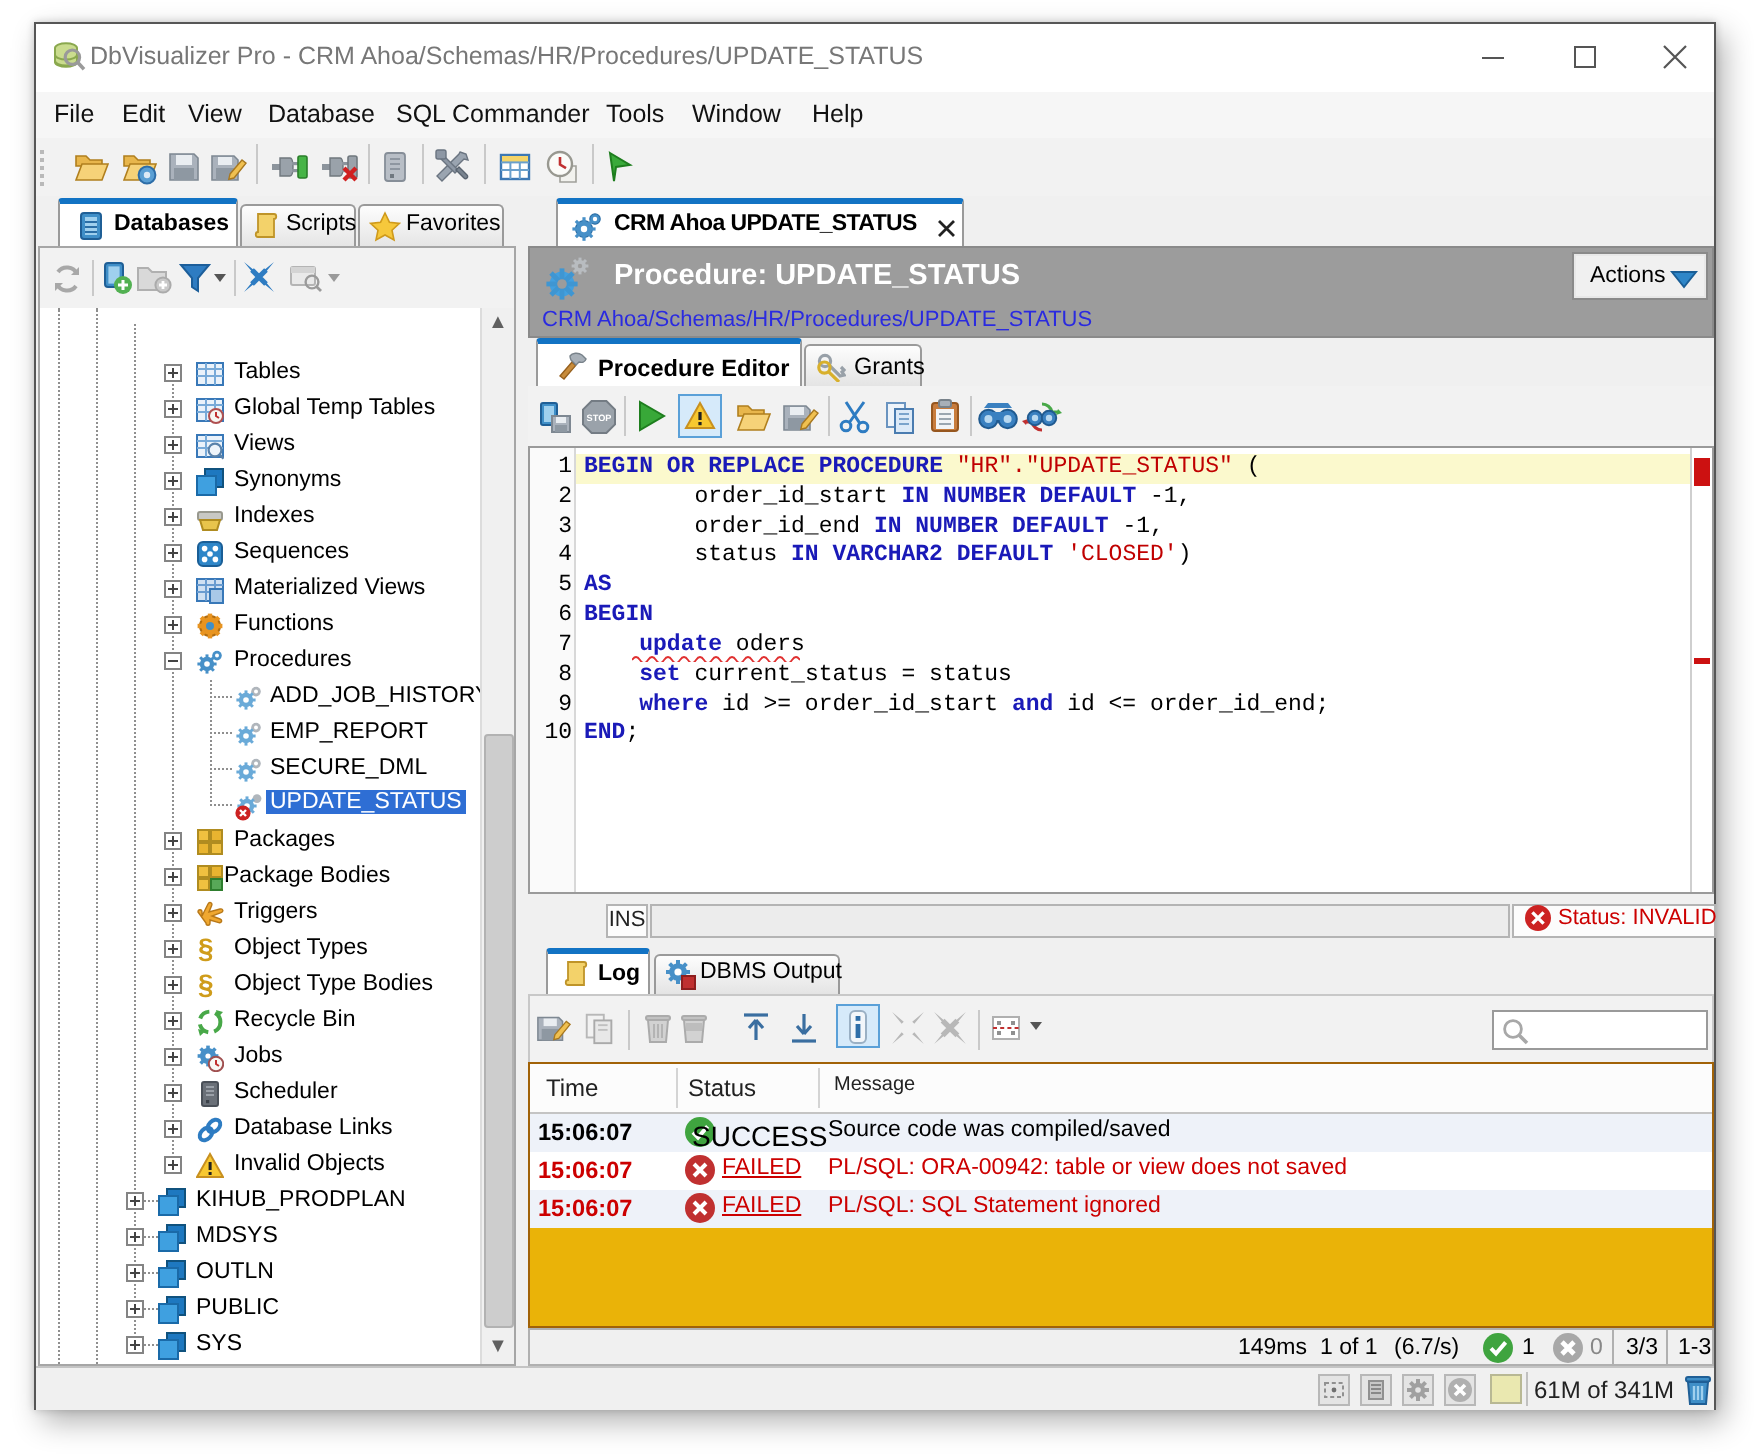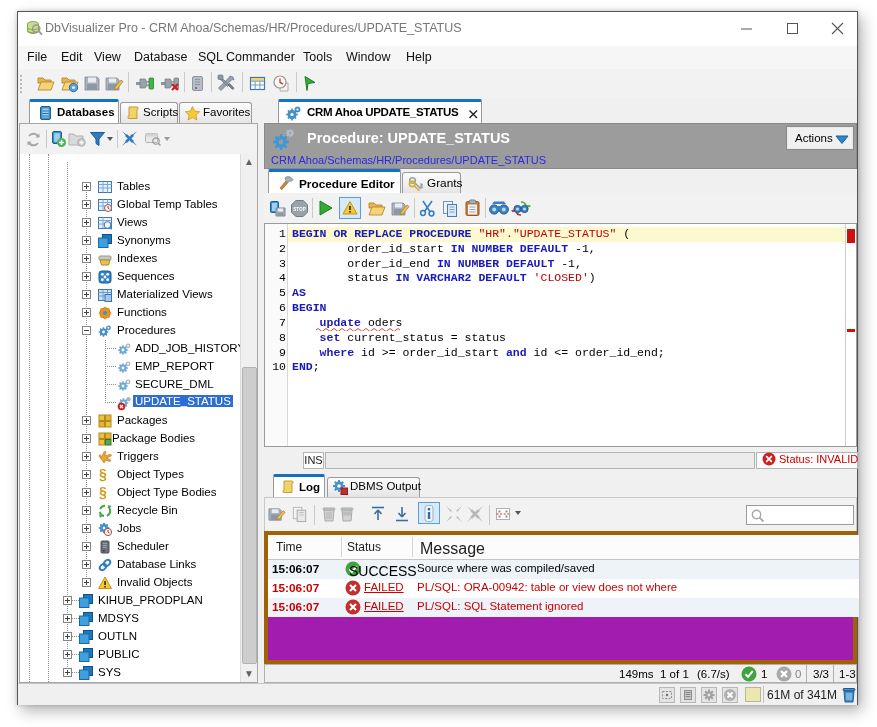--- a/index.html
+++ b/index.html
@@ -35,21 +35,21 @@
 .breadcrumb{position:absolute;left:6px;top:30px;color:#2a2ae0;font-size:11px;white-space:nowrap;}
 .actionsbtn{position:absolute;right:3px;top:3px;width:66px;height:22px;background:#f0f0f0;border:1px solid #e8e8e8;outline:1px solid #8a8a8a;font-size:11.5px;text-align:left;line-height:21px;padding-left:7px;box-sizing:border-box;}
 .proctabs{position:absolute;left:0;top:46px;width:593px;height:24px;background:#f0f0f0;border-bottom:1px solid #9a9a9a;}
 .ptab{position:absolute;box-sizing:border-box;font-size:11.8px;white-space:nowrap;}
 .edtoolbar{position:absolute;left:0;top:70px;width:593px;height:30px;background:#f2f2f2;}
 .editor{position:absolute;left:0;top:100px;width:593px;height:224px;background:#fff;border:1px solid #9a9a9a;box-sizing:border-box;}
 .edstatus{position:absolute;left:0;top:324px;width:593px;height:25px;background:#f0f0f0;}
 .sbox{position:absolute;top:5px;height:15px;background:#fcfcfc;border:1px solid #b4b4b4;font-size:11px;line-height:15px;text-align:center;color:#222;}
 .logtabs{position:absolute;left:0;top:349px;width:593px;height:25px;background:#f0f0f0;}
 .logtoolbar{position:absolute;left:0;top:374px;width:593px;height:34px;background:#f2f2f2;border:1px solid #c8c8c8;border-bottom:none;box-sizing:border-box;}
-.logtable{position:absolute;left:0;top:408px;width:593px;height:133px;background:#a21caf;border:4px solid #a16207;box-sizing:border-box;}
+.logtable{position:absolute;left:0;top:408px;width:593px;height:133px;background:#eab308;border:1px solid #a16207;box-sizing:border-box;}
 .logstatus{position:absolute;left:0;top:541px;width:593px;height:19px;background:#f0f0f0;border:1px solid #b0b0b0;box-sizing:border-box;font-size:11.5px;}
 
 .appstatus{position:absolute;left:0;top:671px;width:839px;height:21px;background:#f0f0f0;border-top:1px solid #c4c4c4;}
 .code{font-family:"Liberation Mono",monospace;font-size:11.5px;line-height:14.83px;white-space:pre;}
 .kw{color:#1a1ab8;font-weight:bold;}
 .str{color:#c00000;}
 .dot{position:absolute;width:0;border-left:1px dotted #8f8f8f;}
 .hdot{position:absolute;height:0;border-top:1px dotted #8f8f8f;}
 .trow svg.ti{position:absolute;top:2px;}
 .trow .txt{position:absolute;top:2px;}
@@ -974,41 +974,41 @@
         <svg class="abs" style="left:3px;top:2px" width="16" height="16">
             <circle cx="6.5" cy="6.5" r="4.2" fill="none" stroke="#a8a8a8" stroke-width="1.4"></circle>
             <line x1="9.6" y1="9.6" x2="13.5" y2="13.5" stroke="#a8a8a8" stroke-width="1.8"></line>
           </svg>
       </div>
     </div>
     <div class="logtable">
       <div class="abs" style="left:0;top:0;width:591px;height:24px;background:#fcfcfc;border-bottom:1px solid #c4c4c4;">
         <span class="abs" style="left:8px;top:5px;font-size:12px;color:#222;">Time</span>
         <span class="abs" style="left:79px;top:5px;font-size:12px;color:#222;">Status</span>
-        <span class="abs" style="left:152px;top:5px;font-size:16px;color:#222;text-align:right;">Message</span>
+        <span class="abs" style="left:152px;top:5px;font-size:10px;color:#222;text-align:right;">Message</span>
         <div class="abs" style="left:73px;top:2px;width:1px;height:20px;background:#d4d4d4;"></div>
         <div class="abs" style="left:144px;top:2px;width:1px;height:20px;background:#d4d4d4;"></div>
       </div>
       <div class="abs" style="left:0;top:25px;width:591px;height:19px;background:#eef2f9;">
         <span class="abs" style="left:4px;top:1.5px;font-size:11.8px;font-weight:bold;">15:06:07</span>
         <svg class="abs" style="left:77px;top:0.5px" width="16" height="16">
             <circle cx="8" cy="8" r="7.5" fill="#3fa43f"></circle>
             <path d="M4.5,8.2 l2.5,2.6 L11.8,5.2" fill="none" stroke="#fff" stroke-width="2"></path>
           </svg>
         <span class="abs" style="left:81px;top:2.5px;font-size:14px;">SUCCESS</span>
-        <span class="abs" style="left:149px;top:2px;font-size:11.5px;">Source where was compiled/saved</span>
+        <span class="abs" style="left:149px;top:2px;font-size:11.5px;">Source code was compiled/saved</span>
       </div>
       <div class="abs" style="left:0;top:44px;width:591px;height:19px;background:#fff;">
         <span class="abs" style="left:4px;top:1.5px;font-size:11.8px;font-weight:bold;color:#cc0000;">15:06:07</span>
         <svg class="abs" style="left:77px;top:1px" width="16" height="16">
             <circle cx="8" cy="8" r="7.5" fill="#c03030"></circle>
             <path d="M5,5 l6,6 M11,5 l-6,6" stroke="#fff" stroke-width="2"></path>
           </svg>
         <span class="abs" style="left:96px;top:2px;font-size:11.5px;color:#cc0000;text-decoration:underline;">FAILED</span>
-        <span class="abs" style="left:149px;top:2px;font-size:11.5px;color:#cc0000;">PL/SQL: ORA-00942: table or view does not where</span>
+        <span class="abs" style="left:149px;top:2px;font-size:11.5px;color:#cc0000;">PL/SQL: ORA-00942: table or view does not saved</span>
       </div>
       <div class="abs" style="left:0;top:63px;width:591px;height:19px;background:#eef2f9;">
         <span class="abs" style="left:4px;top:1.5px;font-size:11.8px;font-weight:bold;color:#cc0000;">15:06:07</span>
         <svg class="abs" style="left:77px;top:1px" width="16" height="16">
             <circle cx="8" cy="8" r="7.5" fill="#c03030"></circle>
             <path d="M5,5 l6,6 M11,5 l-6,6" stroke="#fff" stroke-width="2"></path>
           </svg>
         <span class="abs" style="left:96px;top:2px;font-size:11.5px;color:#cc0000;text-decoration:underline;">FAILED</span>
         <span class="abs" style="left:149px;top:2px;font-size:11.5px;color:#cc0000;">PL/SQL: SQL Statement ignored</span>
       </div>

